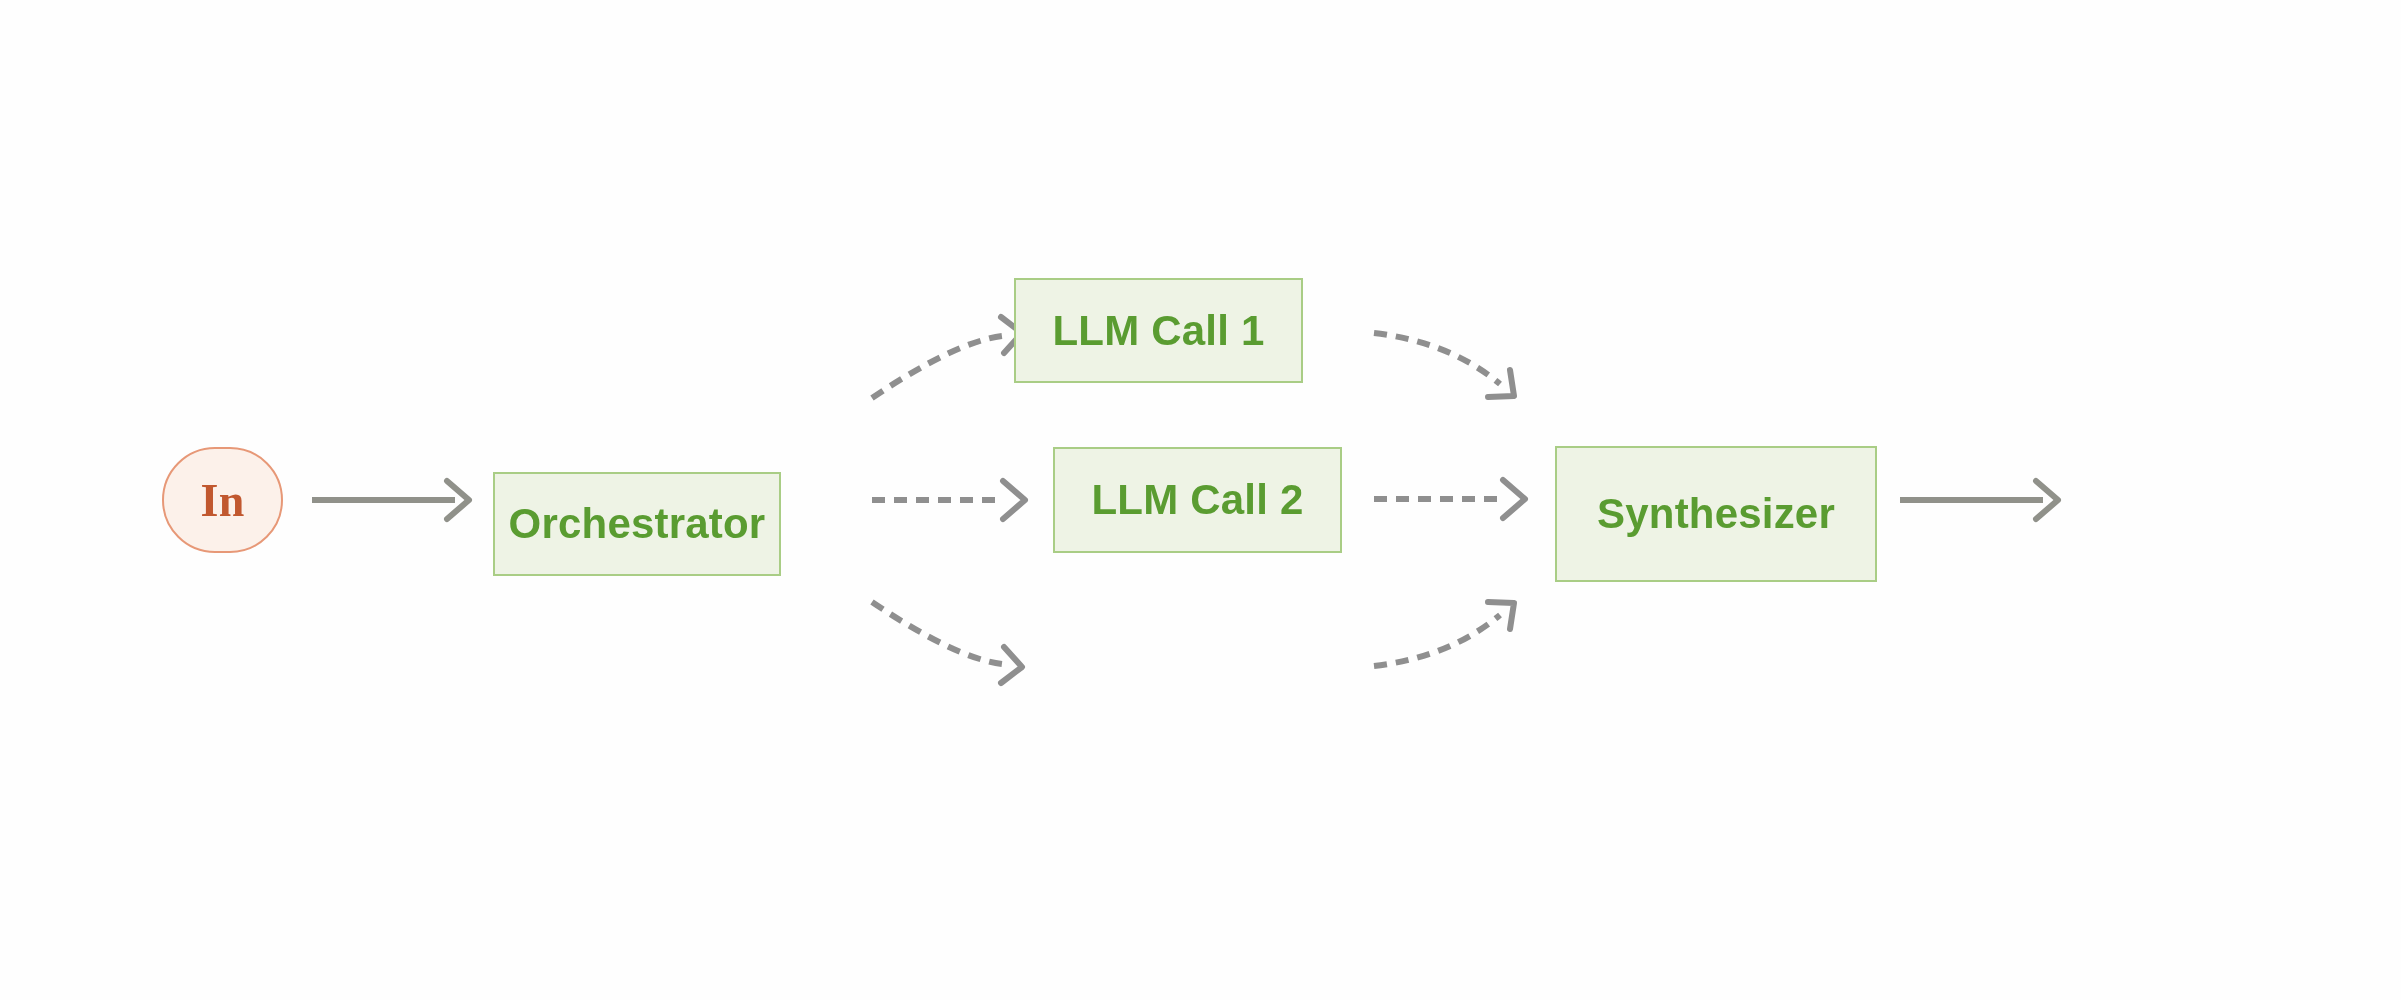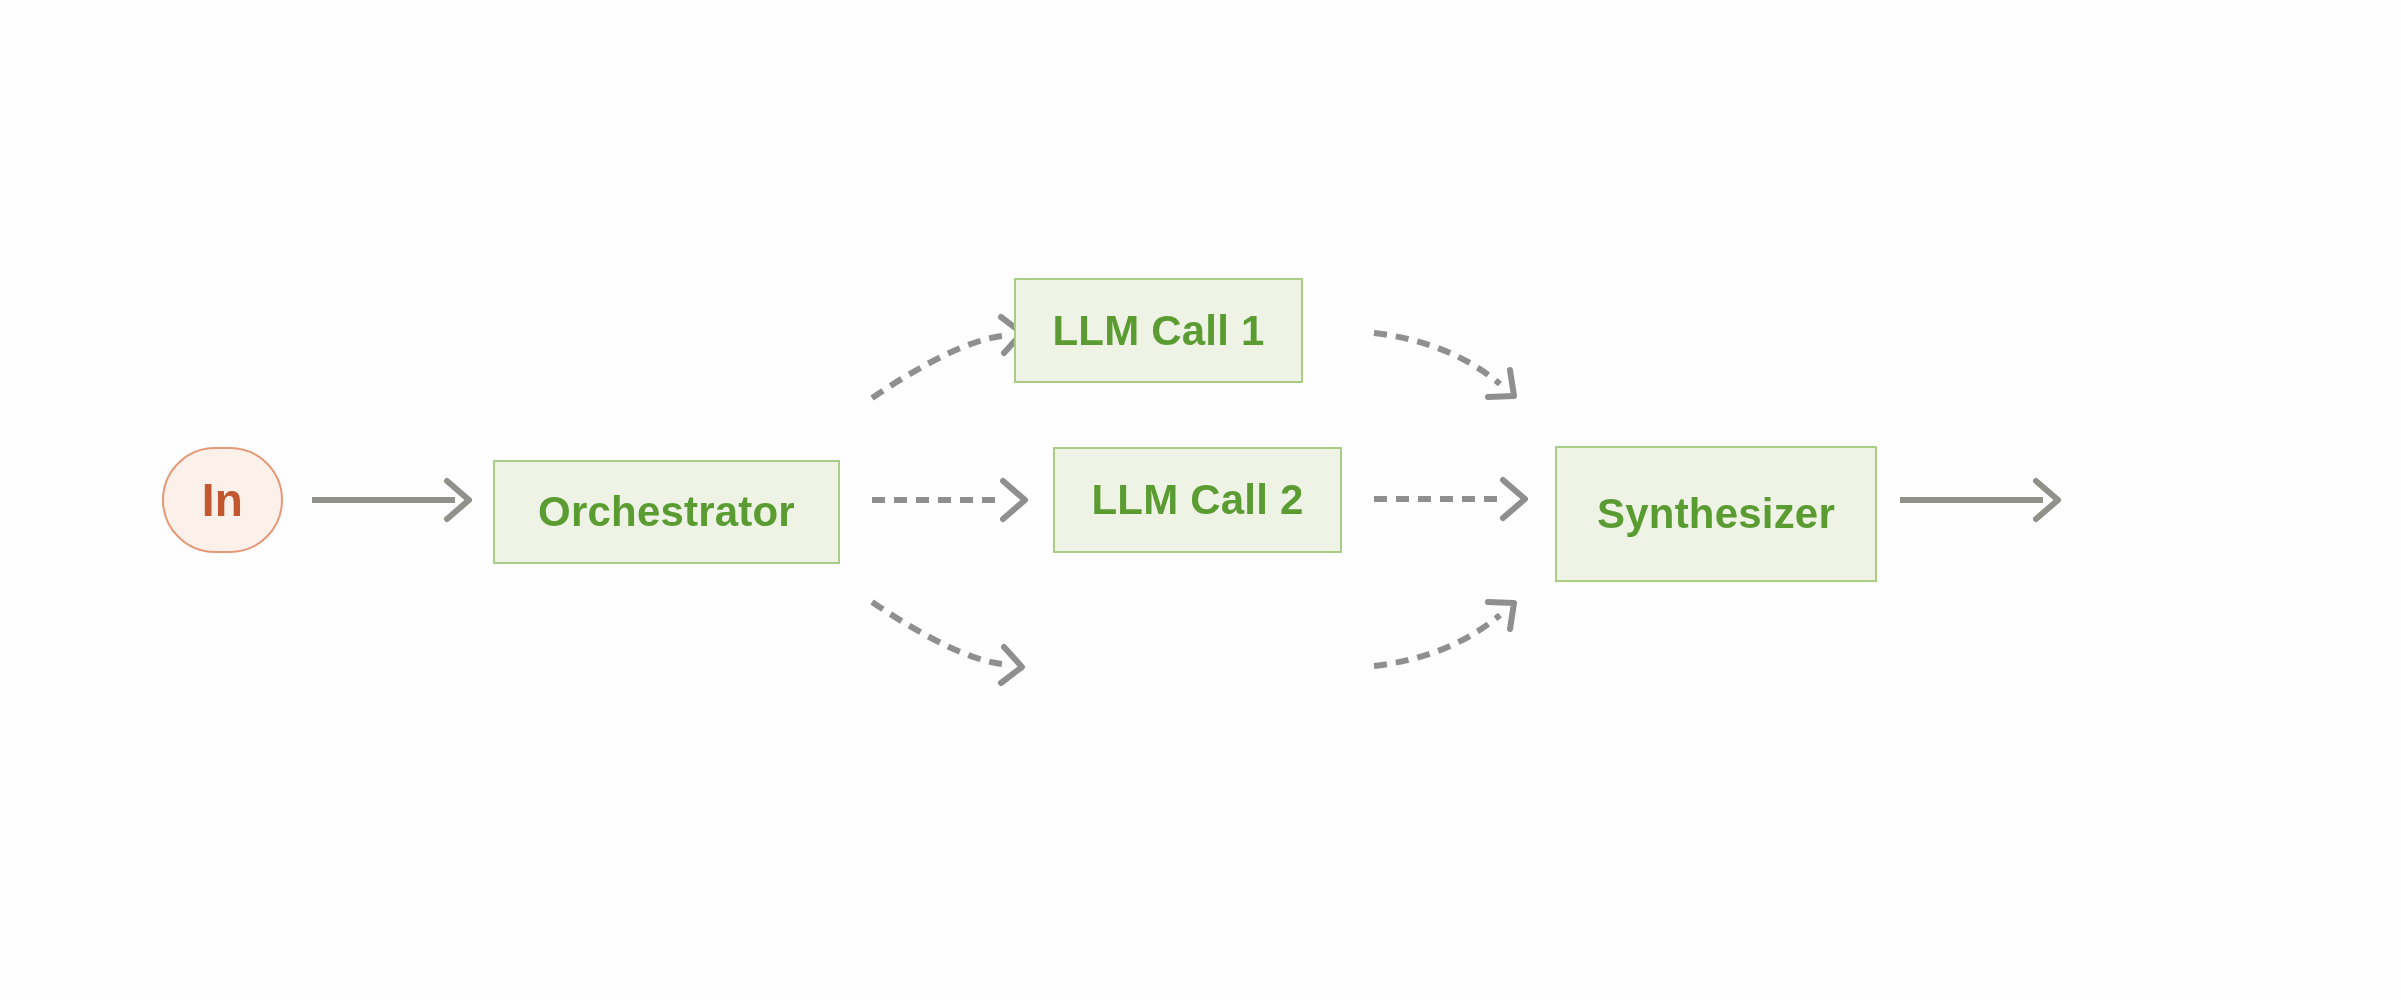--- a/index.html
+++ b/index.html
@@ -59,24 +59,25 @@
     letter-spacing: 0.2px;
     text-align: center;
     white-space: nowrap;
   }
   .node.terminal {
     border-color: var(--terminal-border);
     background: var(--terminal-fill);
     color: var(--terminal-text);
     font-size: 46px;
     border-radius: 60px;
+    font-family: Liberation Serif, serif;
   }
   
   .pos-in           { left: 162px;  top: 447px; width: 121px; height: 106px; border-radius: 50%; }
-  .pos-orchestrator { left: 493px;  top: 460px; width: 347px; height: 104px; }
+  .pos-orchestrator { left: 493px;  top: 472px; width: 288px; height: 104px; }
   .pos-llm1         { left: 1014px; top: 278px; width: 289px; height: 105px; }
   .pos-llm2         { left: 1053px; top: 447px; width: 289px; height: 106px; }
   .pos-llm3         { left: 1050px; top: 613px; width: 295px; height: 105px; }
   .pos-synthesizer  { left: 1555px; top: 446px; width: 322px; height: 136px; }
   .pos-out          { left: 2085px; top: 447px; width: 157px; height: 106px; }
 </style>
 </head>
 <body>
 
 <div class="canvas">

